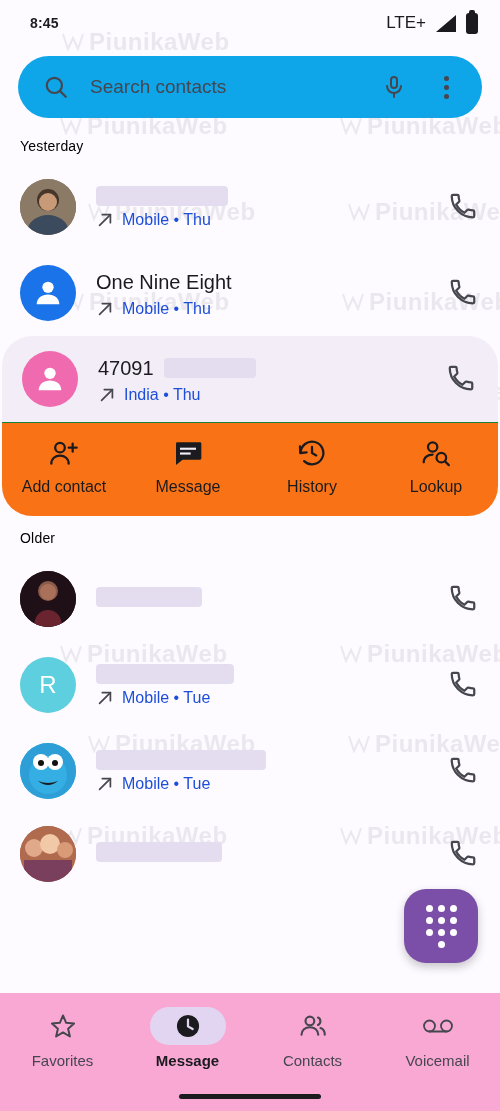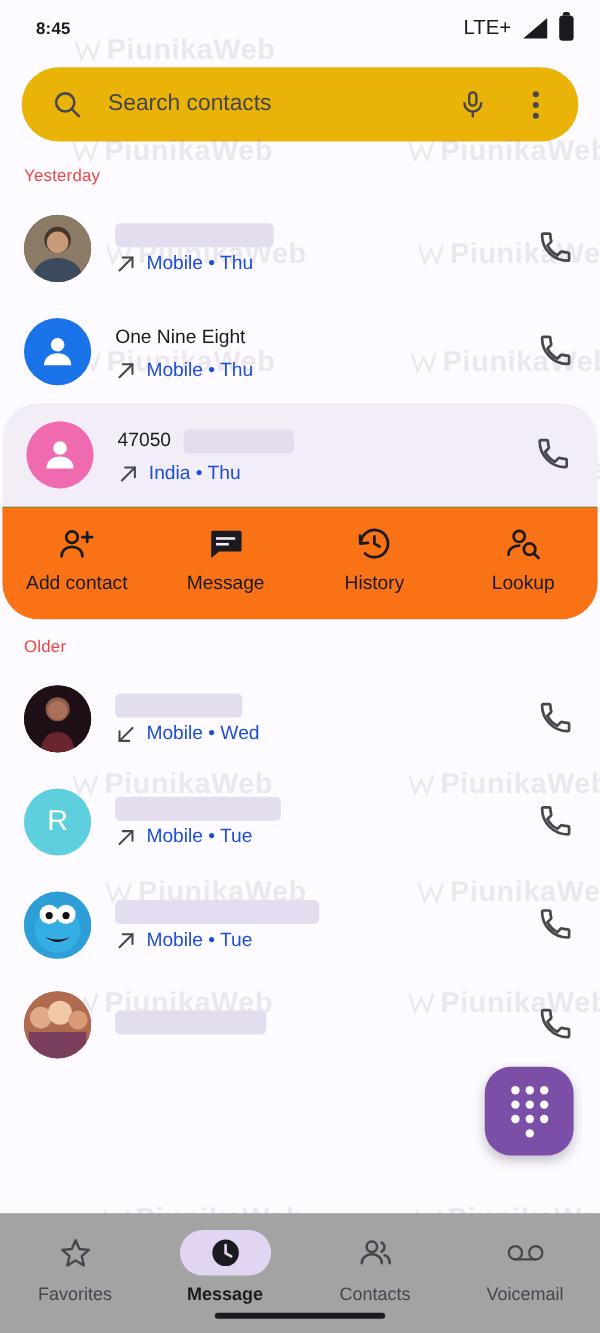--- a/index.html
+++ b/index.html
@@ -40,21 +40,21 @@
   }
   .bat:before {
     content:""; position:absolute; top:-3px; left:3px;
     width:6px; height:3px; border-radius:2px 2px 0 0; background:#1b1b1f;
   }
 
   
   .searchwrap { padding: 10px 18px 6px; }
   .searchbar {
     height: 62px;
-    background: #eab308;
+    background: #0ea5e9;
     border-radius: 31px;
     display: flex;
     align-items: center;
     padding: 0 18px 0 20px;
     gap: 16px;
   }
   .search-text {
     flex: 1;
     font-size: 19px;
     color: #46464f;
@@ -64,21 +64,21 @@
     display:flex; align-items:center; justify-content:center;
     flex-shrink: 0;
   }
   .kebab { display:flex; flex-direction:column; gap:4px; align-items:center; }
   .kebab i { width:5px; height:5px; border-radius:50%; background:#46464f; display:block; }
 
   
   .list { position: relative; }
   .section-label {
     font-size: 14px;
-    color: #ef4444;
+    color: #000000;
     padding: 14px 20px 10px;
     letter-spacing: .2px;
   }
   .row {
     display: flex;
     align-items: center;
     padding: 12px 20px;
     gap: 20px;
     min-height: 86px;
   }
@@ -93,21 +93,21 @@
     flex-shrink: 0;
     display: flex;
     align-items: center;
     justify-content: center;
     overflow: hidden;
     position: relative;
   }
   .avatar .letter { color:#fff; font-size:24px; font-weight:500; }
   .row-mid { flex: 1; min-width: 0; }
   .name {
-    font-size: 16px;
+    font-size: 20px;
     color: #1b1b1f;
     line-height: 26px;
     margin-bottom: 5px;
     display: flex;
     align-items: center;
     gap: 2px;
   }
   .redact {
     display: inline-block;
     height: 20px;
@@ -164,22 +164,22 @@
     grid-template-columns: repeat(3, 7px);
     grid-template-rows: repeat(4, 7px);
     gap: 5px;
   }
   .dialpad-grid i { width:7px; height:7px; border-radius:50%; background:#fff; display:block; }
 
   
   .bottomnav {
     position: absolute;
     left: 0; right: 0; bottom: 0;
-    height: 100px;
-    background: #a3a3a3;
+    height: 118px;
+    background: #f9a8d4;
     display: flex;
     padding-top: 14px;
   }
   .navitem {
     flex: 1;
     display: flex;
     flex-direction: column;
     align-items: center;
     gap: 7px;
   }
@@ -420,21 +420,21 @@
 
     <div class="row selected">
       <div class="avatar" style="background:#f06ab0">
         <svg width="34" height="34" viewBox="0 0 24 24" fill="#fff">
             <circle cx="12" cy="8" r="4"></circle>
             <path d="M4 20c0-4.4 3.6-7 8-7s8 2.6 8 7z"></path>
           </svg>
       </div>
       <div class="row-mid">
         <div class="name">
-          <span>47050</span>
+          <span>47091</span>
           <span class="redact" style="width:92px;margin-left:8px"></span>
         </div>
         <div class="subline">
           <svg class="arrow" viewBox="0 0 20 20" fill="none" stroke="#46464f" stroke-width="1.9">
               <line x1="4" y1="16" x2="16" y2="4" stroke-linecap="round"></line>
               <polyline points="7,4 16,4 16,13" stroke-linecap="round" stroke-linejoin="round"></polyline>
             </svg>
           <span>India • Thu</span>
         </div>
       </div>
@@ -490,27 +490,20 @@
             <rect width="56" height="56" fill="#1e1016"></rect>
             <circle cx="28" cy="20" r="10" fill="#8a5a4a"></circle>
             <path d="M14 56c0-11 6-17 14-17s14 6 14 17z" fill="#6a2430"></path>
             <circle cx="28" cy="21" r="8" fill="#a9705a"></circle>
           </svg>
       </div>
       <div class="row-mid">
         <div class="name">
             <span class="redact" style="width:106px"></span>
           </div>
-        <div class="subline">
-          <svg class="arrow" viewBox="0 0 20 20" fill="none" stroke="#46464f" stroke-width="1.9">
-              <line x1="16" y1="4" x2="4" y2="16" stroke-linecap="round"></line>
-              <polyline points="13,16 4,16 4,7" stroke-linecap="round" stroke-linejoin="round"></polyline>
-            </svg>
-          <span>Mobile • Wed</span>
-        </div>
       </div>
       <span class="call-icon">
         <svg width="30" height="30" viewBox="0 0 24 24" fill="none" stroke="#46464f" stroke-width="1.8">
             <path d="M6.6 10.8a15 15 0 0 0 6.6 6.6l2.2-2.2a1 1 0 0 1 1-.25 11.4 11.4 0 0 0 3.6.57 1 1 0 0 1 1 1V20a1 1 0 0 1-1 1A17 17 0 0 1 3 4a1 1 0 0 1 1-1h3.5a1 1 0 0 1 1 1 11.4 11.4 0 0 0 .57 3.6 1 1 0 0 1-.25 1z"></path>
           </svg>
       </span>
     </div>
 
     <div class="row">
       <div class="avatar" style="background:#5ecfde">

